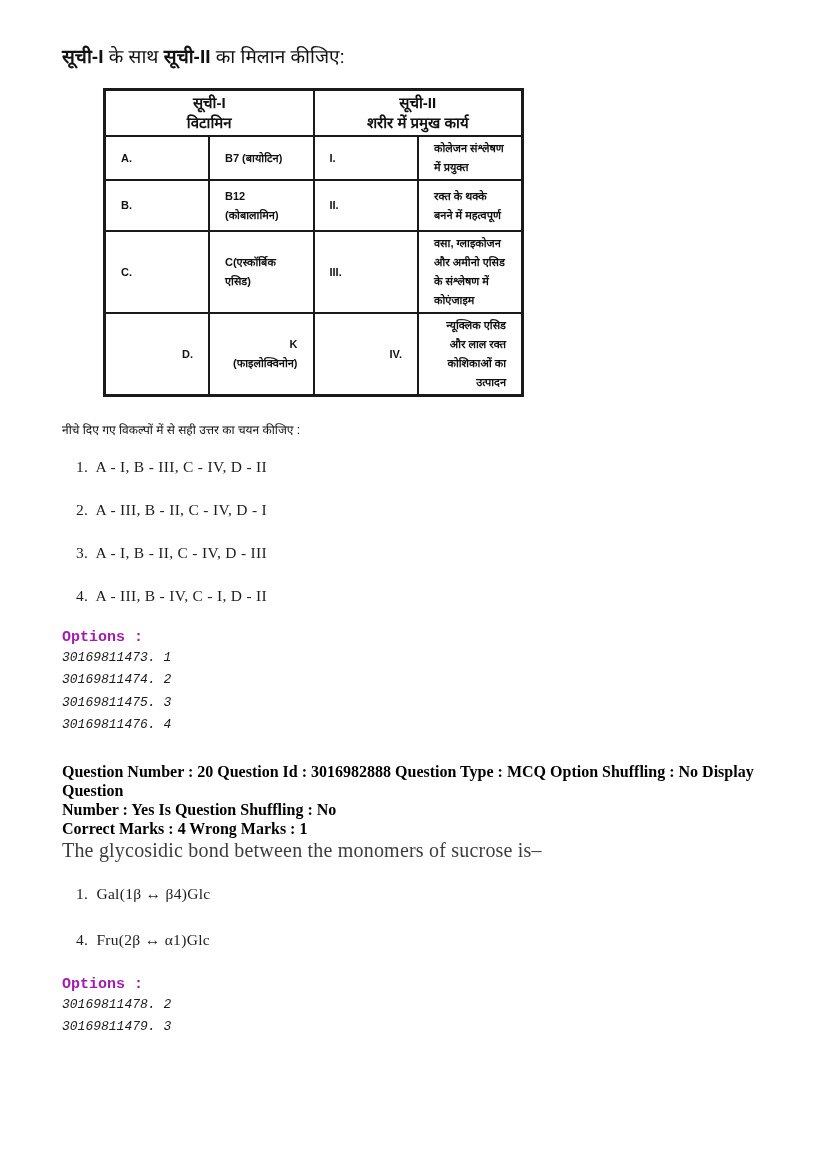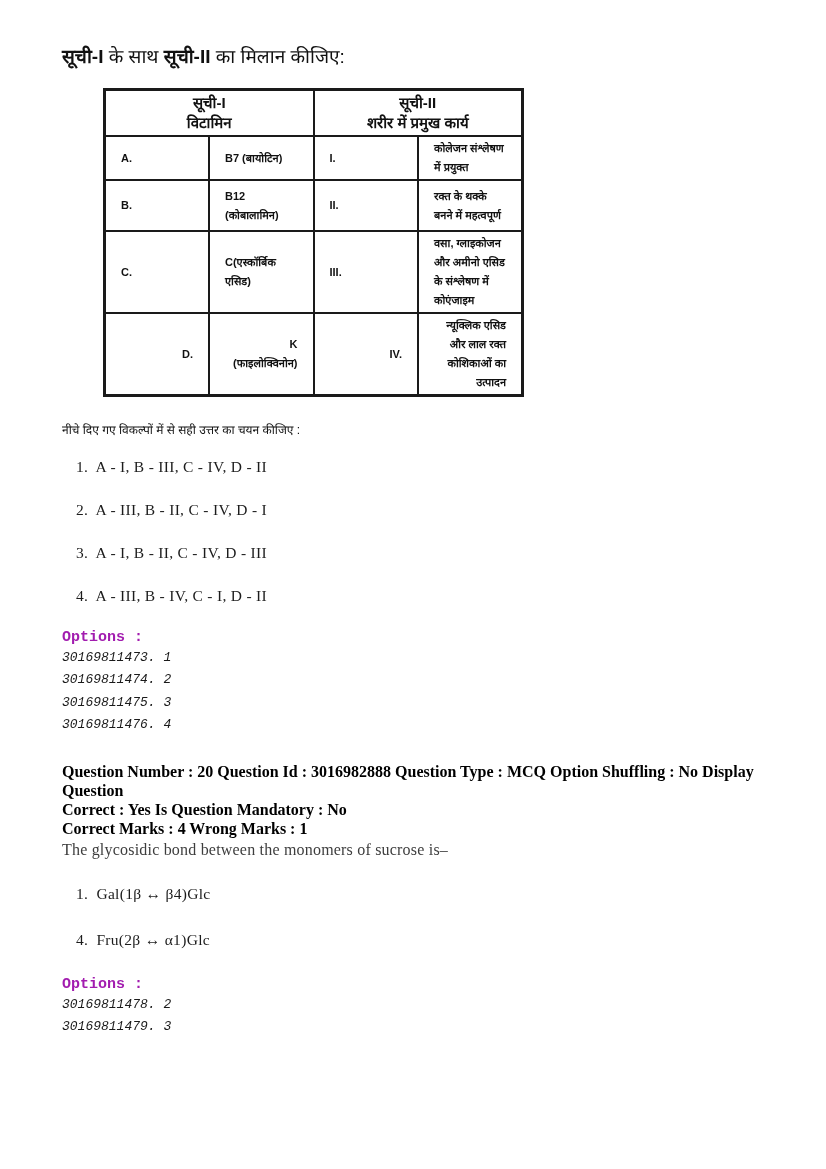--- a/index.html
+++ b/index.html
@@ -110,21 +110,21 @@
     font-family: "Liberation Serif", serif;
     font-weight: 700;
     font-size: 16px;
     line-height: 19px;
     color: #000;
     width: 712px;
   }
   .marks { margin-top: 0; }
   .question-text {
     font-family: "Liberation Serif", serif;
-    font-size: 16px;
+    font-size: 20px;
     line-height: 20px;
     color: #3d3d3d;
     margin-top: 2px;
     letter-spacing: 0.2px;
   }
   .chem { margin-top: 24px; }
 </style>
 </head>
 <body>
 
@@ -204,21 +204,21 @@
       <div>30169811474. 2</div>
       <div>30169811475. 3</div>
       <div>30169811476. 4</div>
     </div>
   </div>
 
   <div class="q20-block">
 
     <div class="meta">
       <div>Question Number : 20 Question Id : 3016982888 Question Type : MCQ Option Shuffling : No Display Question</div>
-      <div>Correct : Yes Is Question Mandatory : No</div>
+      <div>Number : Yes Is Question Shuffling : No</div>
     </div>
     <div class="meta marks">Correct Marks : 4 Wrong Marks : 1</div>
 
     <div class="question-text">The glycosidic bond between the monomers of sucrose is–</div>
 
     <div class="choice-list chem">
       <div class="choice">
         <span class="num">1.</span>
         <span>Gal(1β ↔ β4)Glc</span>
       </div>

